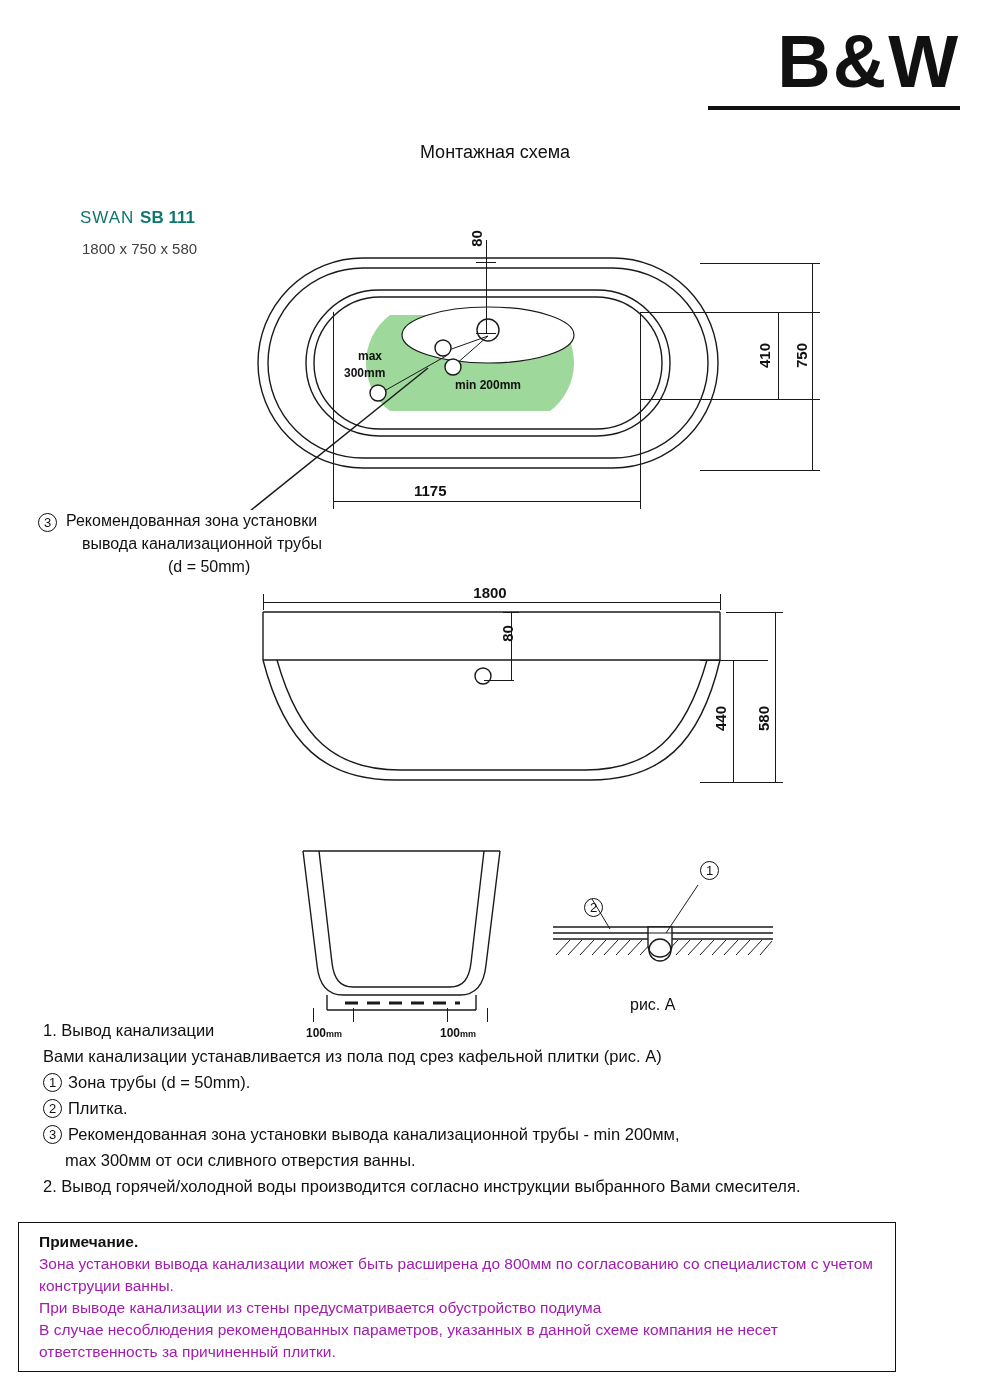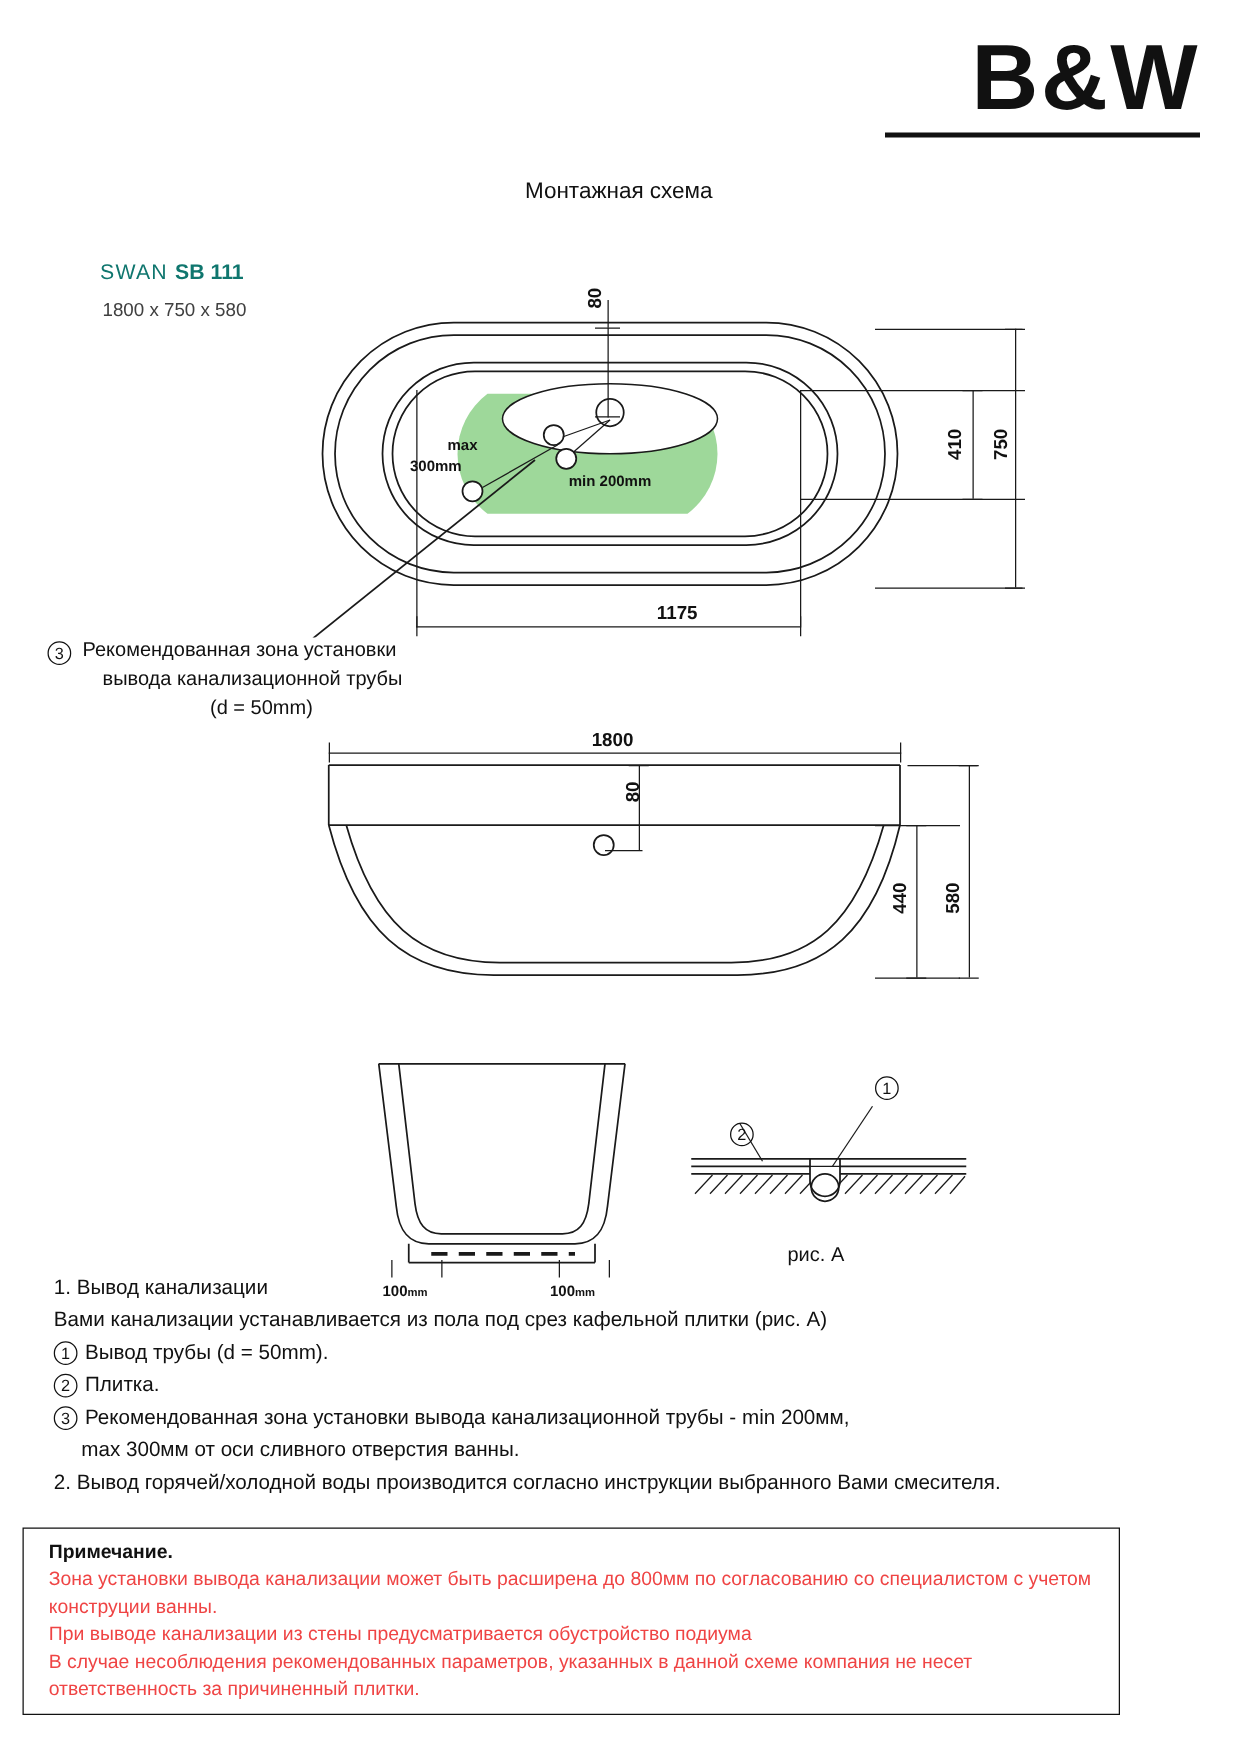--- a/index.html
+++ b/index.html
@@ -138,21 +138,21 @@
     font-size: 15.5px;
     font-weight: 700;
     color: #111;
     margin-bottom: 2px;
   }
   #remark p {
     margin: 0;
     font-family: "Liberation Sans", sans-serif;
     font-size: 15.5px;
     line-height: 22px;
-    color: #ef4444;
+    color: #a21caf;
   }
 
   
   svg { display: block; }
   .stroke { fill: none; stroke: #1a1a1a; stroke-width: 1.4; }
   .stroke-thin { fill: none; stroke: #1a1a1a; stroke-width: 1; }
   .green-zone { fill: #9ed89a; stroke: none; }
   .white-fill { fill: #ffffff; stroke: #1a1a1a; stroke-width: 1.4; }
 </style>
 </head>
@@ -217,24 +217,24 @@
   <div class="abs ln-v" style="left:812px; top:263px; height:207px;"></div>
   <div class="abs ln-h" style="left:804px; top:263px; width:16px;"></div>
   <div class="abs ln-h" style="left:804px; top:470px; width:16px;"></div>
   <div class="abs dim-text rot90" style="left:778px; top:347px; width:46px; text-align:center;">750</div>
 
   <div class="abs ln-v" style="left:333px; top:312px; height:190px;"></div>
   <div class="abs ln-v" style="left:640px; top:312px; height:190px;"></div>
   <div class="abs ln-h" style="left:333px; top:501px; width:307px;"></div>
   <div class="abs ln-v" style="left:333px; top:493px; height:16px;"></div>
   <div class="abs ln-v" style="left:640px; top:493px; height:16px;"></div>
-  <div class="abs dim-text" style="left:414px; top:482px; width:144px; text-align:right;">1175</div>
+  <div class="abs dim-text" style="left:414px; top:482px; width:144px; text-align:left;">1175</div>
 
   <div class="abs dim-text small" style="left:358px; top:349px;">max</div>
-  <div class="abs dim-text small" style="left:328px; top:366px;">300mm</div>
+  <div class="abs dim-text small" style="left:344px; top:366px;">300mm</div>
   <div class="abs dim-text small" style="left:455px; top:378px;">min 200mm</div>
 
   <div class="abs circ" style="left:38px; top:513px;">3</div>
   <div class="abs note-text" style="left:66px; top:512px;">Рекомендованная зона установки</div>
   <div class="abs note-text" style="left:82px; top:535px;">вывода канализационной трубы</div>
   <div class="abs note-text" style="left:168px; top:558px;">(d = 50mm)</div>
 
   <div class="abs" style="left:255px; top:600px;">
     <svg width="480" height="200" viewBox="0 0 480 200">
 
@@ -347,21 +347,21 @@
 
   <div id="notes-list" class="abs">
     <div class="row plain">
       <div class="txt">1. Вывод канализации</div>
     </div>
     <div class="row plain">
       <div class="txt">Вами канализации устанавливается из пола под срез кафельной плитки (рис. A)</div>
     </div>
     <div class="row plain">
       <div class="circ marker">1</div>
-      <div class="txt">Вывод трубы (d = 50mm).</div>
+      <div class="txt">Зона трубы (d = 50mm).</div>
     </div>
     <div class="row plain">
       <div class="circ marker">2</div>
       <div class="txt">Плитка.</div>
     </div>
     <div class="row plain">
       <div class="circ marker">3</div>
       <div class="txt">Рекомендованная зона установки вывода канализационной трубы - min 200мм,</div>
     </div>
     <div class="row indent">

